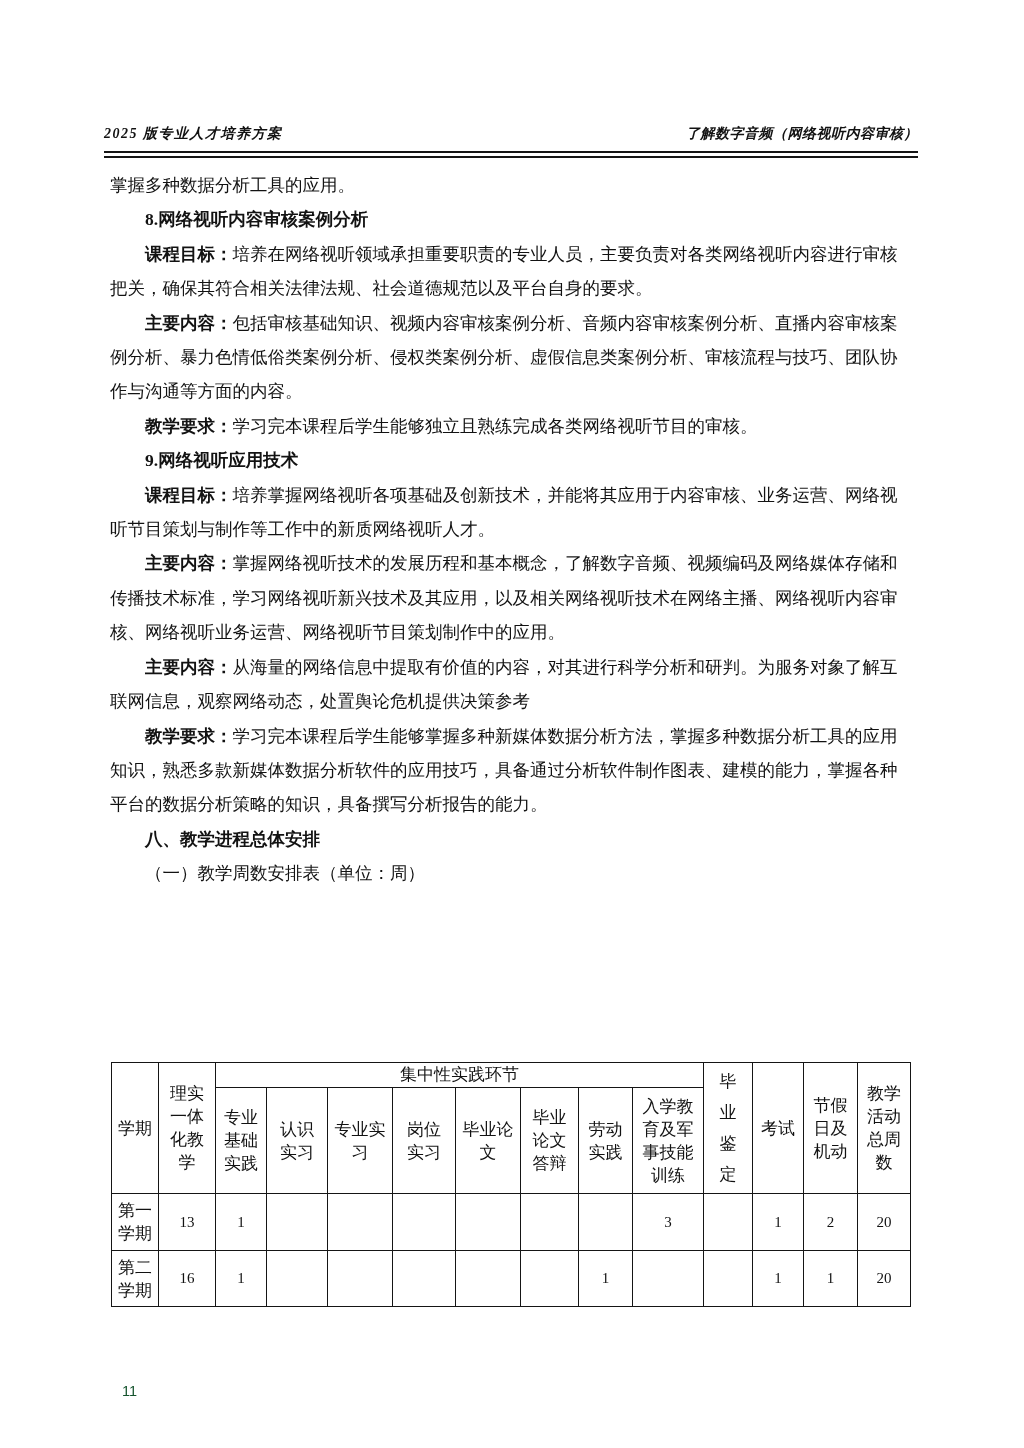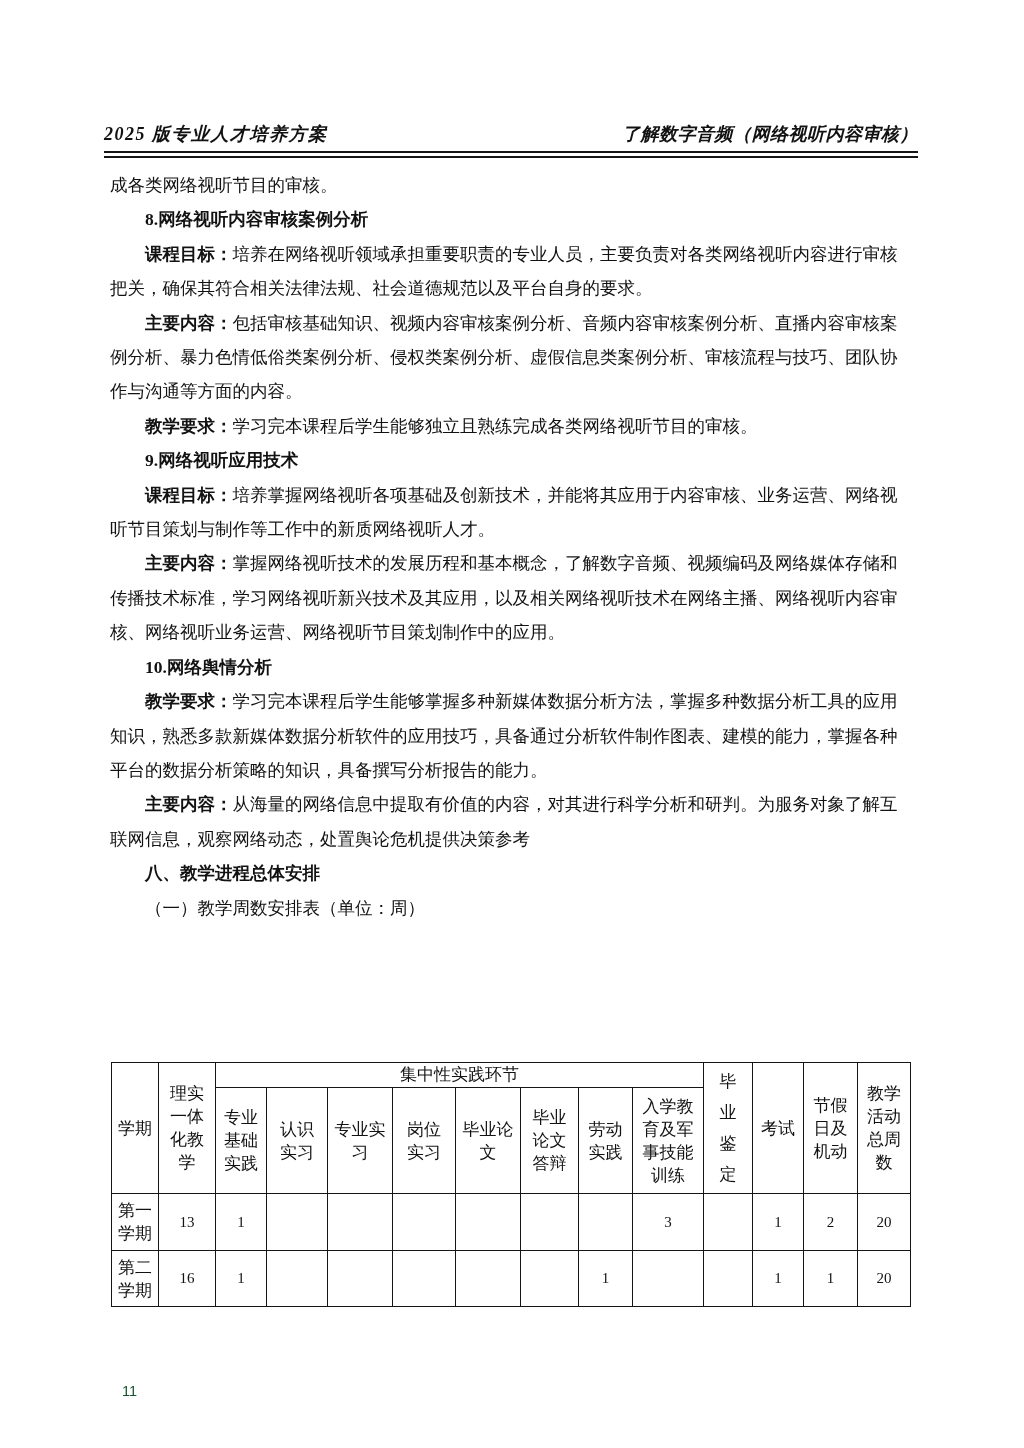--- a/index.html
+++ b/index.html
@@ -2,21 +2,21 @@
 <html><head>
 <meta charset="utf-8">
 <style>
   html,body{margin:0;padding:0;background:#e8e8e8;}
   .page{position:relative;width:1024px;height:1448px;background:#ffffff;
         font-family:"Liberation Serif","DejaVu Serif",serif;color:#121212;overflow:hidden;}
 
   
   .pg-header{position:absolute;left:104px;top:121px;width:814px;}
   .pg-header-row{display:flex;justify-content:space-between;align-items:flex-start;
-        font-weight:700;font-style:italic;font-size:18px;letter-spacing:1.5px;line-height:26px;}
+        font-weight:700;font-style:italic;font-size:14px;letter-spacing:1.5px;line-height:26px;}
   .hdr-right{letter-spacing:0.5px;}
   .double-rule{margin-top:4px;height:3px;border-top:2px solid #151515;border-bottom:2px solid #151515;}
 
   
   .content{position:absolute;left:110px;top:168px;width:808px;
         font-size:17.5px;line-height:34.4px;}
   .para{margin:0;text-indent:2em;white-space:pre-line;}
   .para.noindent{text-indent:0;}
   .para.heading{font-weight:700;}
   .lbl{font-weight:700;}
@@ -46,40 +46,39 @@
 
   <div class="pg-header">
     <div class="pg-header-row">
       <span class="hdr-left">2025 版专业人才培养方案</span>
       <span class="hdr-right">了解数字音频（网络视听内容审核）</span>
     </div>
     <div class="double-rule"></div>
   </div>
 
   <div class="content">
-    <p class="para noindent">成各类网络视听节目的审核。</p>
+    <p class="para noindent">掌握多种数据分析工具的应用。</p>
     <p class="para heading">8.网络视听内容审核案例分析</p>
     <p class="para"><span class="lbl">课程目标：</span><span>培养在网络视听领域承担重要职责的专业人员，主要负责对各类网络视听内容进行审核
 把关，确保其符合相关法律法规、社会道德规范以及平台自身的要求。</span></p>
     <p class="para"><span class="lbl">主要内容：</span><span>包括审核基础知识、视频内容审核案例分析、音频内容审核案例分析、直播内容审核案
 例分析、暴力色情低俗类案例分析、侵权类案例分析、虚假信息类案例分析、审核流程与技巧、团队协
 作与沟通等方面的内容。</span></p>
     <p class="para"><span class="lbl">教学要求：</span><span>学习完本课程后学生能够独立且熟练完成各类网络视听节目的审核。</span></p>
     <p class="para heading">9.网络视听应用技术</p>
     <p class="para"><span class="lbl">课程目标：</span><span>培养掌握网络视听各项基础及创新技术，并能将其应用于内容审核、业务运营、网络视
 听节目策划与制作等工作中的新质网络视听人才。</span></p>
     <p class="para"><span class="lbl">主要内容：</span><span>掌握网络视听技术的发展历程和基本概念，了解数字音频、视频编码及网络媒体存储和
 传播技术标准，学习网络视听新兴技术及其应用，以及相关网络视听技术在网络主播、网络视听内容审
 核、网络视听业务运营、网络视听节目策划制作中的应用。</span></p>
-    <p class="para heading">10.网络舆情分析</p>
+    <p class="para"><span class="lbl">主要内容：</span><span>从海量的网络信息中提取有价值的内容，对其进行科学分析和研判。为服务对象了解互
+联网信息，观察网络动态，处置舆论危机提供决策参考</span></p>
     <p class="para"><span class="lbl">教学要求：</span><span>学习完本课程后学生能够掌握多种新媒体数据分析方法，掌握多种数据分析工具的应用
 知识，熟悉多款新媒体数据分析软件的应用技巧，具备通过分析软件制作图表、建模的能力，掌握各种
 平台的数据分析策略的知识，具备撰写分析报告的能力。</span></p>
-    <p class="para"><span class="lbl">主要内容：</span><span>从海量的网络信息中提取有价值的内容，对其进行科学分析和研判。为服务对象了解互
-联网信息，观察网络动态，处置舆论危机提供决策参考</span></p>
     <p class="para heading">八、教学进程总体安排</p>
     <p class="para">（一）教学周数安排表（单位：周）</p>
   </div>
 
   <table class="sched">
     <colgroup>
       <col style="width:47px">
         <col style="width:57px">
         <col style="width:51px">
         <col style="width:61px">

